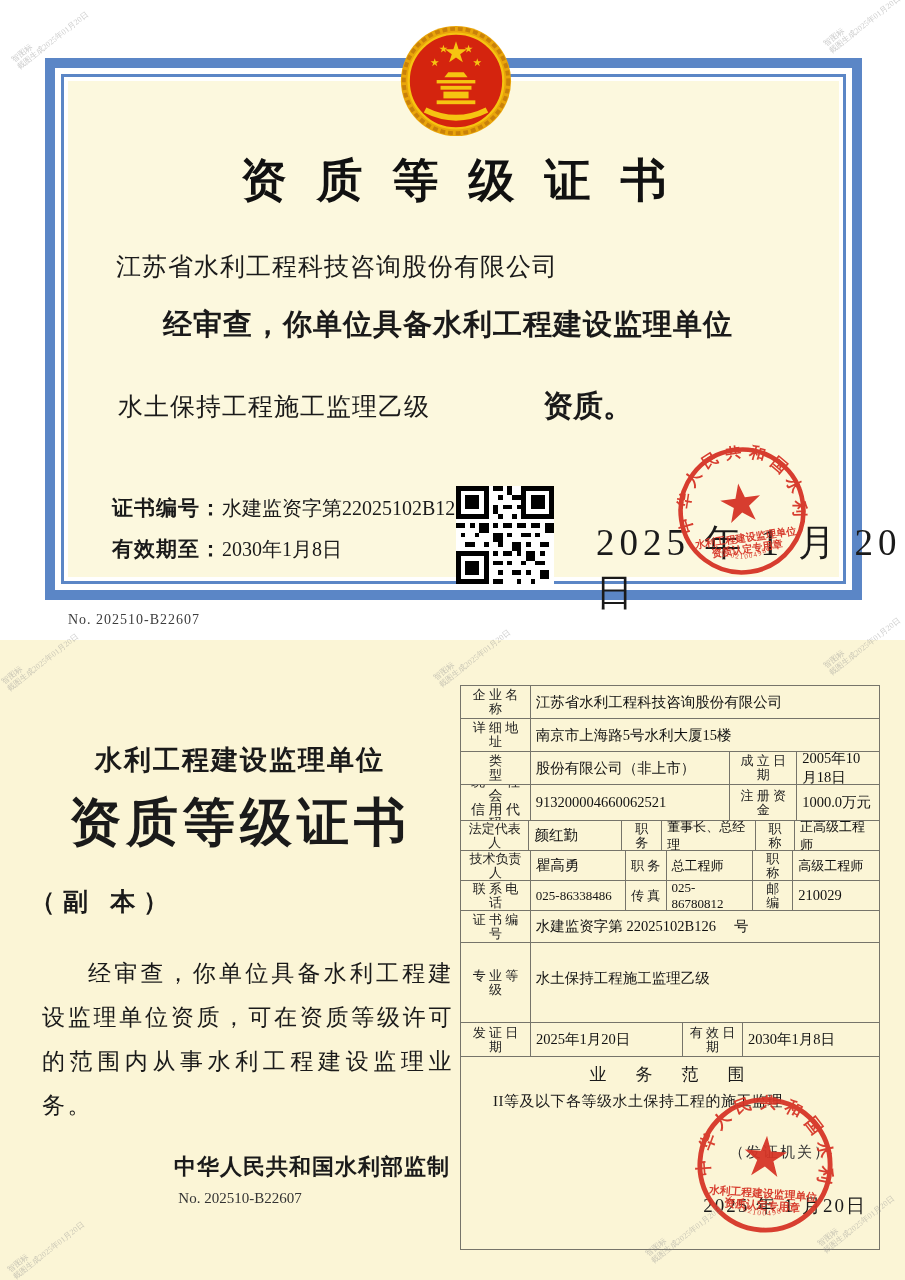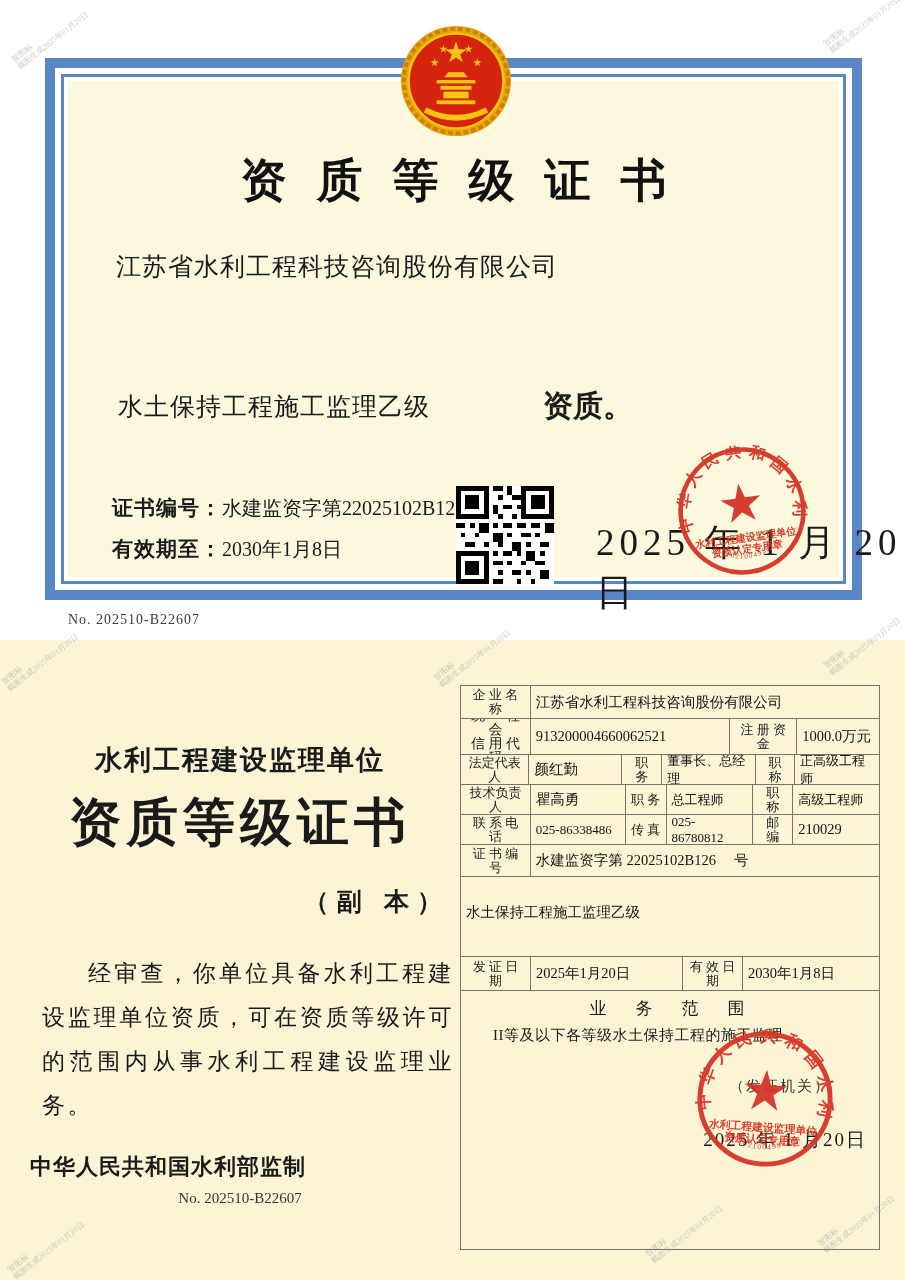--- a/index.html
+++ b/index.html
@@ -28,24 +28,24 @@
   .front-certno b,.front-valid b{font-size:21px;letter-spacing:1px;}
   .qr{position:absolute;left:456px;top:486px;width:98px;height:98px;background:#fff;}
   .front-date{position:absolute;left:596px;top:518px;font-size:37px;letter-spacing:5px;z-index:6;}
   .seal-front{position:absolute;left:676px;top:445px;width:132px;height:132px;z-index:7;transform:rotate(-8deg);opacity:.95;}
   .front-serial{position:absolute;left:68px;top:612px;font-size:14px;color:#3c3c3c;letter-spacing:1px;}
   
   .back-bg{position:absolute;left:0;top:640px;width:905px;height:640px;background:#fbf5d6;}
   .back-left{position:absolute;left:30px;top:640px;width:420px;height:640px;}
   .bl-subtitle{position:absolute;left:0;top:102px;width:100%;text-align:center;font-size:27px;font-weight:bold;letter-spacing:2px;}
   .bl-title{position:absolute;left:0;top:148px;width:100%;text-align:center;font-size:52px;font-weight:bold;letter-spacing:5px;}
-  .bl-copy{position:absolute;left:0;top:245px;width:100%;text-align:right;font-size:25px;letter-spacing:8px;font-weight:bold;}
+  .bl-copy{position:absolute;left:0;top:245px;width:100%;text-align:left;font-size:25px;letter-spacing:8px;font-weight:bold;}
   .bl-paragraph{position:absolute;left:12px;top:312px;width:412px;font-size:23px;line-height:44px;
       letter-spacing:2.5px;text-indent:2em;text-align:justify;}
-  .bl-issuer{position:absolute;left:0;top:512px;width:100%;text-align:left;font-size:22px;font-weight:bold;letter-spacing:1px;}
+  .bl-issuer{position:absolute;left:0;top:512px;width:100%;text-align:right;font-size:22px;font-weight:bold;letter-spacing:1px;}
   .bl-serial{position:absolute;left:0;top:550px;width:100%;text-align:center;font-size:15px;color:#333;}
   
   .tbl{position:absolute;left:460px;top:685px;width:420px;height:565px;border:1px solid #76746a;
        box-sizing:border-box;display:flex;flex-direction:column;}
   .tr{display:flex;border-bottom:1px solid #76746a;box-sizing:border-box;flex:0 0 auto;}
   .tr:last-child{border-bottom:none;flex:1 1 auto;}
   .td{border-right:1px solid #76746a;box-sizing:border-box;display:flex;align-items:center;
       padding:1px 5px;overflow:hidden;}
   .td:last-child{border-right:none;}
   .lab{font-size:13px;justify-content:center;text-align:center;color:#222;flex-direction:column;line-height:14px;}
@@ -117,20 +117,21 @@
       <rect x="40" y="59" width="40" height="3.5"></rect>
       <rect x="44" y="65" width="32" height="4"></rect>
       <rect x="47" y="71" width="26" height="7"></rect>
       <rect x="40" y="80" width="40" height="4"></rect>
     </g>
     <path d="M28,90 Q60,106 92,90" stroke="#f6c411" stroke-width="6" fill="none"></path>
   </svg>
 
   <div class="front-title">资质等级证书</div>
   <div class="front-company">江苏省水利工程科技咨询股份有限公司</div>
+  <div class="front-statement">经审查，你单位具备水利工程建设监理单位</div>
   <div class="front-grade">水土保持工程施工监理乙级</div>
   <div class="front-grade-suffix">资质。</div>
 
   <div class="front-certno">
     <b>证书编号：</b><span>水建监资字第22025102B126号</span>
   </div>
   <div class="front-valid">
     <b>有效期至：</b><span>2030年1月8日</span>
   </div>
 
@@ -182,20 +183,30 @@
     <div class="bl-paragraph">经审查，你单位具备水利工程建设监理单位资质，可在资质等级许可的范围内从事水利工程建设监理业务。</div>
     <div class="bl-issuer">中华人民共和国水利部监制</div>
     <div class="bl-serial">No. 202510-B22607</div>
   </div>
 
   <div class="tbl">
     <div class="tr" style="height:33px">
       <div class="td lab" style="width:70px">企 业 名 称</div>
       <div class="td val" style="width:349px">江苏省水利工程科技咨询股份有限公司</div>
     </div>
+    <div class="tr" style="height:33px">
+      <div class="td lab" style="width:70px">详 细 地 址</div>
+      <div class="td val" style="width:349px">南京市上海路5号水利大厦15楼</div>
+    </div>
+    <div class="tr" style="height:33px">
+      <div class="td lab" style="width:70px">类　　　型</div>
+      <div class="td val" style="width:200px">股份有限公司（非上市）</div>
+      <div class="td lab" style="width:67px">成 立 日 期</div>
+      <div class="td val" style="width:82px">2005年10月18日</div>
+    </div>
     <div class="tr" style="height:36px">
       <div class="td lab" style="width:70px;font-size:14px">
           <span>统 一 社 会</span>
           <span>信 用 代 码</span>
         </div>
       <div class="td val" style="width:200px">913200004660062521</div>
       <div class="td lab" style="width:67px">注 册 资 金</div>
       <div class="td val" style="width:82px">1000.0万元</div>
     </div>
     <div class="tr" style="height:30px">
@@ -220,20 +231,21 @@
       <div class="td lab" style="width:41px">传 真</div>
       <div class="td val" style="width:87px;font-size:13px">025-86780812</div>
       <div class="td lab" style="width:40px">邮 编</div>
       <div class="td val" style="width:86px">210029</div>
     </div>
     <div class="tr" style="height:32px">
       <div class="td lab" style="width:70px">证 书 编 号</div>
       <div class="td val" style="width:349px">水建监资字第 22025102B126　 号</div>
     </div>
     <div class="tr" style="height:80px">
+      <div class="td lab" style="width:70px">专 业 等 级</div>
       <div class="td val" style="width:349px;align-items:flex-start;padding-top:26px">水土保持工程施工监理乙级</div>
     </div>
     <div class="tr" style="height:34px">
       <div class="td lab" style="width:70px">发 证 日 期</div>
       <div class="td val" style="width:152px">2025年1月20日</div>
       <div class="td lab" style="width:60px">有 效 日 期</div>
       <div class="td val" style="width:136px">2030年1月8日</div>
     </div>
     <div class="tr scope">
       <div class="scope-header">业　务　范　围</div>

